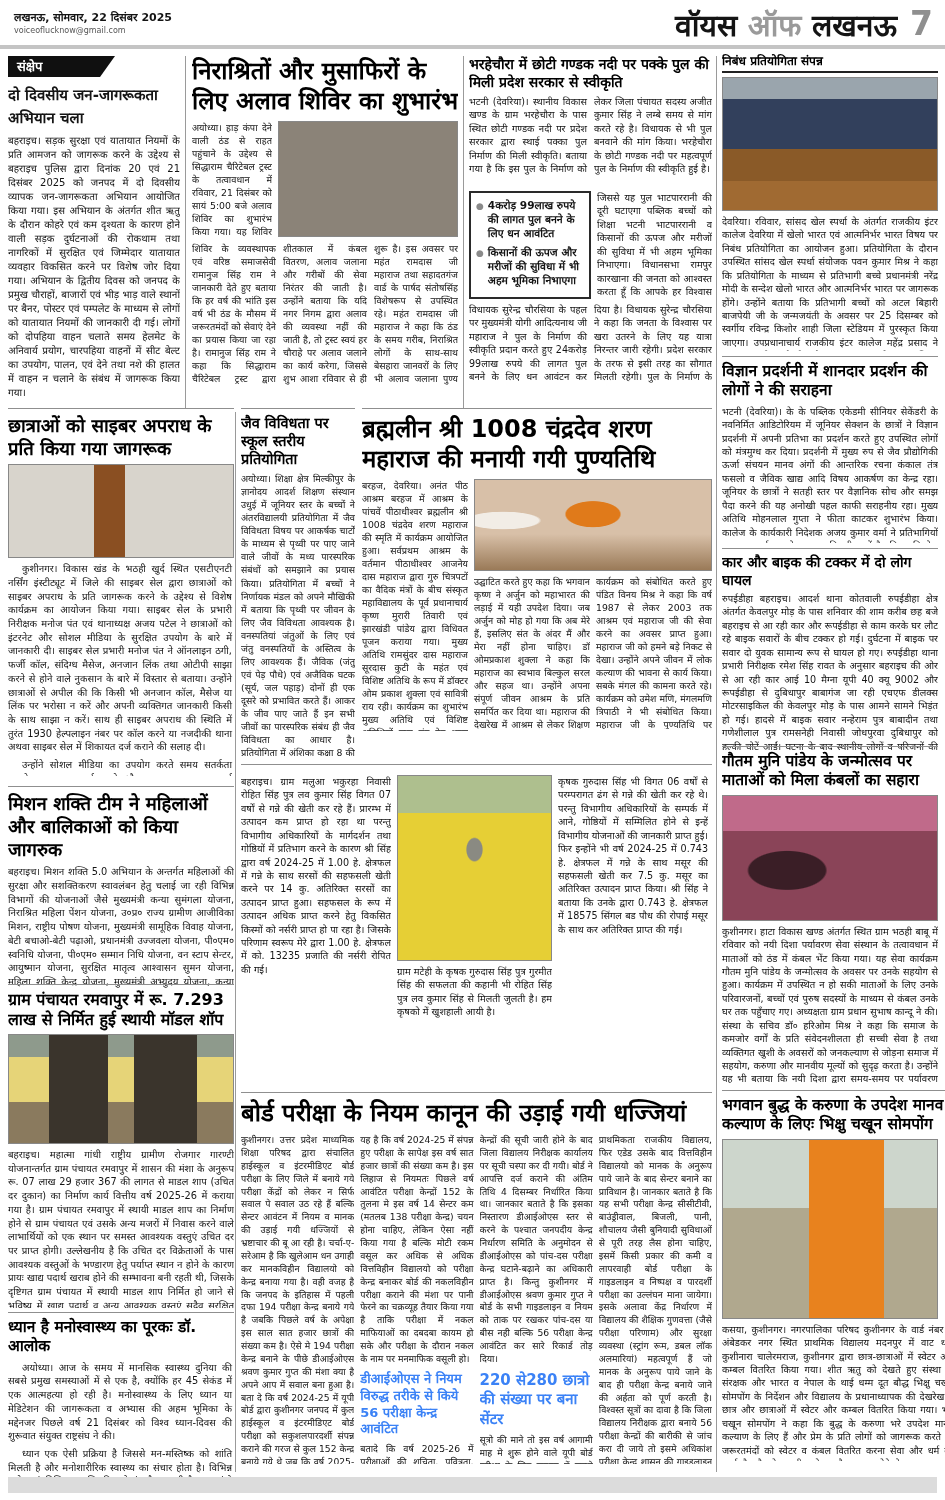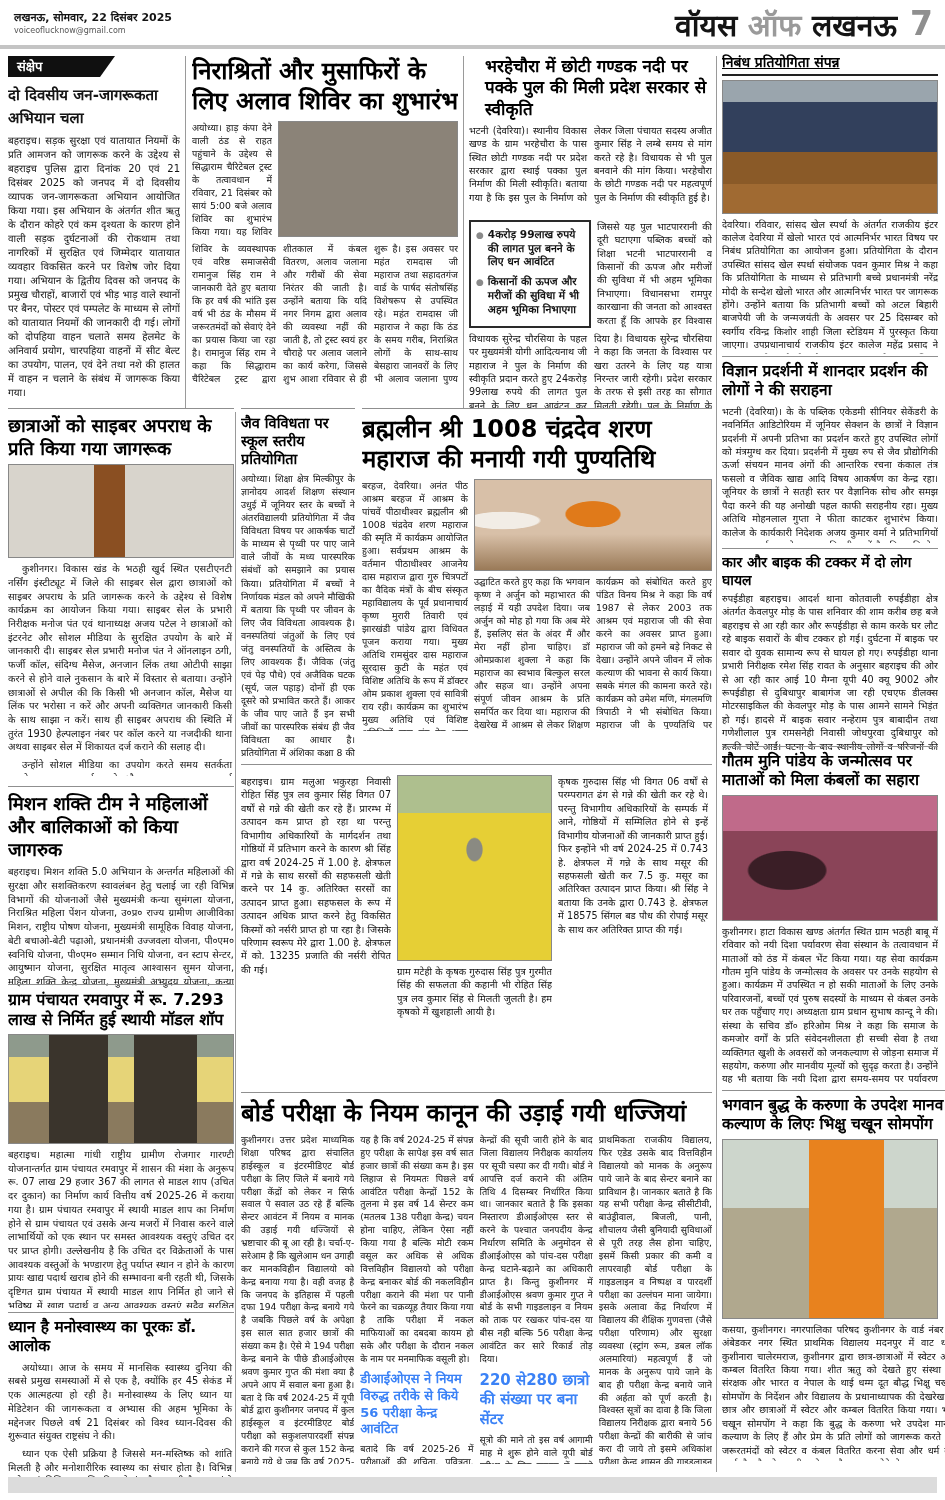--- a/index.html
+++ b/index.html
@@ -91,40 +91,40 @@
   <div class="abs" style="left:192px;top:56px;width:266px;height:352px;overflow:hidden;">
     <div class="hl" style="font-size:24px;">निराश्रितों और मुसाफिरों के लिए अलाव शिविर का शुभारंभ</div>
     <div class="rowflex" style="margin-top:5px;">
       <div class="bd" style="width:80px;height:116px;font-size:9.3px;">अयोध्या। हाड़ कंपा देने वाली ठंड से राहत पहुंचाने के उद्देश्य से सिद्धाराम चैरिटेबल ट्रस्ट के तत्वावधान में रविवार, 21 दिसंबर को सायं 5:00 बजे अलाव शिविर का शुभारंभ किया गया। यह शिविर निराश्रित, बेसहारा एवं आने-जाने वाले मुसाफिरों को ठंड से बचाने के लिए प्रारंभ किया गया है।</div>
       <div class="photo ph-alav" style="width:180px;height:116px;"></div>
     </div>
     <div class="bd cols3" style="margin-top:5px;height:148px;font-size:9.3px;">शिविर के व्यवस्थापक एवं वरिष्ठ समाजसेवी रामानुज सिंह राम ने जानकारी देते हुए बताया कि हर वर्ष की भांति इस वर्ष भी ठंड के मौसम में जरूरतमंदों को सेवाएं देने का प्रयास किया जा रहा है। रामानुज सिंह राम ने कहा कि सिद्धाराम चैरिटेबल ट्रस्ट द्वारा शीतकाल में कंबल वितरण, अलाव जलाना और गरीबों की सेवा निरंतर की जाती है। उन्होंने बताया कि यदि नगर निगम द्वारा अलाव की व्यवस्था नहीं की जाती है, तो ट्रस्ट स्वयं हर चौराहे पर अलाव जलाने का कार्य करेगा, जिससे शुभ आशा रविवार से ही शुरू है। इस अवसर पर महंत रामदास जी महाराज तथा सहादतगंज वार्ड के पार्षद संतोषसिंह विशेषरूप से उपस्थित रहे। महंत रामदास जी महाराज ने कहा कि ठंड के समय गरीब, निराश्रित लोगों के साथ-साथ बेसहारा जानवरों के लिए भी अलाव जलाना पुण्य का कार्य है। सदस्यों में उमेश सिंह, शैलेंद्र शाही, सिंह सालन अमित श्रीवास्तव, रामचंद्र, रवि बृजेंद्र सिंह राजन गुप्ता, स्थानीय व्यवसायी विष्णु यश अनुराग (छोटकन) लक्ष्मण अनुराग सहित बड़ी संख्या में स्थानीय जन उपस्थित रहे।</div>
   </div>
 
   <div class="abs" style="left:469px;top:56px;width:243px;height:352px;overflow:hidden;">
-    <div class="hl" style="font-size:17px;margin-left:16px;">भरहेचौरा में छोटी गण्डक नदी पर पक्के पुल की मिली प्रदेश सरकार से स्वीकृति</div>
+    <div class="hl" style="font-size:14px;">भरहेचौरा में छोटी गण्डक नदी पर पक्के पुल की मिली प्रदेश सरकार से स्वीकृति</div>
     <div class="bd cols2" style="margin-top:4px;height:92px;">भटनी (देवरिया)। स्थानीय विकास खण्ड के ग्राम भरहेचौरा के पास स्थित छोटी गण्डक नदी पर प्रदेश सरकार द्वारा स्थाई पक्का पुल निर्माण की मिली स्वीकृति। बताया गया है कि इस पुल के निर्माण को लेकर जिला पंचायत सदस्य अजीत कुमार सिंह ने लम्बे समय से मांग करते रहे है। विधायक से भी पुल बनवाने की मांग किया। भरहेचौरा के छोटी गण्डक नदी पर महत्वपूर्ण पुल के निर्माण की स्वीकृति हुई है।</div>
     <div class="rowflex" style="margin-top:4px;">
       <div class="bulletbox" style="width:122px;height:108px;overflow:hidden;">
         <div class="bullet">
             <span class="dot">●</span>
             <span>4करोड़ 99लाख रुपये की लागत पुल बनने के लिए धन आवंटित</span>
           </div>
         <div class="bullet">
             <span class="dot">●</span>
             <span>किसानों की ऊपज और मरीजों की सुविधा में भी अहम भूमिका निभाएगा</span>
           </div>
       </div>
       <div class="bd" style="flex:1;height:108px;">जिससे यह पुल भाटपाररानी की दूरी घटाएगा पब्लिक बच्चों को शिक्षा भटनी भाटपाररानी व किसानों की ऊपज और मरीजों की सुविधा में भी अहम भूमिका निभाएगा। विधानसभा रामपुर कारखाना की जनता को आश्वस्त करता हूँ कि आपके हर विश्वास व उम्मीद को पुरा करने का सदैव प्रयास करुंगा।</div>
     </div>
     <div class="bd cols2" style="margin-top:4px;height:86px;">विधायक सुरेन्द्र चौरसिया के पहल पर मुख्यमंत्री योगी आदित्यनाथ जी महाराज ने पुल के निर्माण की स्वीकृति प्रदान करते हुए 24करोड़ 99लाख रुपये की लागत पुल बनने के लिए धन आवंटन कर दिया है। विधायक सुरेन्द्र चौरसिया ने कहा कि जनता के विश्वास पर खरा उतरने के लिए यह यात्रा निरन्तर जारी रहेगी। प्रदेश सरकार के तरफ से इसी तरह का सौगात मिलती रहेगी। पुल के निर्माण के लिए धन की स्वीकृति कराने के विधायक एवं मुख्यमंत्री को भाजपा नेता व जिला पंचायत सदस्य अजीत कुमार सिंह पूर्व गण्डल अध्यक्ष भटनी योगेश प्रजापति नगर पंचायत अध्यक्ष विजय कुमार गुप्त डॉ बलराम जायसवाल सहित भाजपा के पदाधिकारी कार्यकर्ताओं ने बधाई दिया है।</div>
   </div>
 
   <div class="abs" style="left:722px;top:54px;width:216px;height:300px;overflow:hidden;">
-    <div class="hl" style="font-size:14px;border-bottom:2px solid #222;padding-bottom:2px;text-decoration:underline;">निबंध प्रतियोगिता संपन्न</div>
+    <div class="hl" style="font-size:12px;border-bottom:2px solid #222;padding-bottom:2px;">निबंध प्रतियोगिता संपन्न</div>
     <div class="photo ph-nibandh" style="width:216px;height:134px;margin-top:4px;"></div>
     <div class="bd" style="margin-top:4px;height:136px;">देवरिया। रविवार, सांसद खेल स्पर्धा के अंतर्गत राजकीय इंटर कालेज देवरिया में खेलो भारत एवं आत्मनिर्भर भारत विषय पर निबंध प्रतियोगिता का आयोजन हुआ। प्रतियोगिता के दौरान उपस्थित सांसद खेल स्पर्धा संयोजक पवन कुमार मिश्र ने कहा कि प्रतियोगिता के माध्यम से प्रतिभागी बच्चे प्रधानमंत्री नरेंद्र मोदी के सन्देश खेलो भारत और आत्मनिर्भर भारत पर जागरूक होंगे। उन्होंने बताया कि प्रतिभागी बच्चों को अटल बिहारी बाजपेयी जी के जन्मजयंती के अवसर पर 25 दिसम्बर को स्वर्गीय रविन्द्र किशोर शाही जिला स्टेडियम में पुरस्कृत किया जाएगा। उपप्रधानाचार्य राजकीय इंटर कालेज महेंद्र प्रसाद ने प्रवक्ता असीम चौधरी और अध्यापकगण के साथ निबंध प्रतियोगिता को सम्पन्न कराया। दिनांक-22 दिसम्बर को सांसद खेल स्पर्धा के अंतर्गत स्वर्गीय रविन्द्र किशोर शाही जिला स्टेडियम में फुटबाल, कुश्ती और बैडमिंटन की प्रतियोगिताओं का आयोजन सभी वर्गों में किया जाएगा। इस अवसर पर मुख्य रूप से प्रधानाचार्य रामकिंकर मिश्र, केशव राय, अरुण मिश्र, शिवगतुल्ला खान, विजय शंकर कुशवाहा, एन पी सिंह, विजेंद्र चौहान, धीरज सिंह, सुमन्ना चतुर्वेदी, प्रदीप कुशवाहा, सुमन देवी, प्रियंका उपस्थित रहे।</div>
   </div>
 
   <div class="abs rt" style="left:722px;top:356px;width:216px;height:190px;overflow:hidden;">
     <div class="hl" style="font-size:15.5px;">विज्ञान प्रदर्शनी में शानदार प्रदर्शन की लोगों ने की सराहना</div>
     <div class="bd" style="margin-top:4px;height:138px;">भटनी (देवरिया)। के के पब्लिक एकेडमी सीनियर सेकेंडरी के नवनिर्मित आडिटोरियम में जूनियर सेक्शन के छात्रों ने विज्ञान प्रदर्शनी में अपनी प्रतिभा का प्रदर्शन करते हुए उपस्थित लोगों को मंत्रमुग्ध कर दिया। प्रदर्शनी में मुख्य रुप से जैव प्रौद्योगिकी ऊर्जा संचयन मानव अंगों की आन्तरिक रचना कंकाल तंत्र फसलो व जैविक खाद्य आदि विषय आकर्षण का केन्द्र रहा। जूनियर के छात्रों ने सतही स्तर पर वैज्ञानिक सोच और समझ पैदा करने की यह अनोखी पहल काफी सराहनीय रहा। मुख्य अतिथि मोहनलाल गुप्ता ने फीता काटकर शुभारंभ किया। कालेज के कार्यकारी निदेशक अजय कुमार वर्मा ने प्रतिभागियों का उत्साहवर्धन करते हुए कहा कि जीवन में वैज्ञानिक दृष्टिकोण अपने पर बल देते हुए बधाई दिया। इस अवसर पर ओमप्रकाश गुप्ता लालबिहारी प्रजापति दुर्गेश यादव गोपाल जी प्रियंका राय ममता बरनवाल उर्मिला सुरभि बरनवाल बैरिस्टर योगेश बरनवाल प्रधानाचार्य ने प्रश्न भी पूछे छात्रों ने उत्तर भी दिये।</div>
   </div>
 
   <div class="abs rt" style="left:722px;top:548px;width:216px;height:196px;overflow:hidden;">

